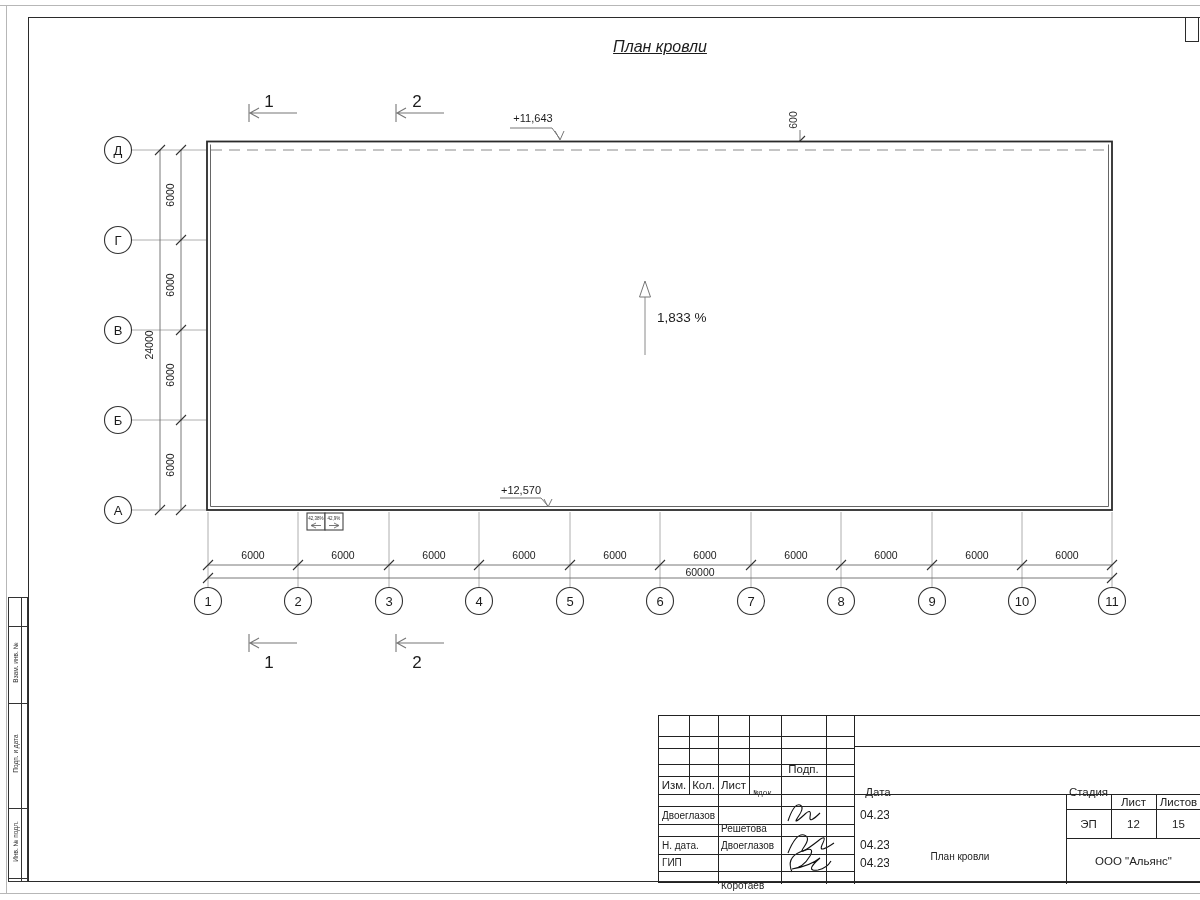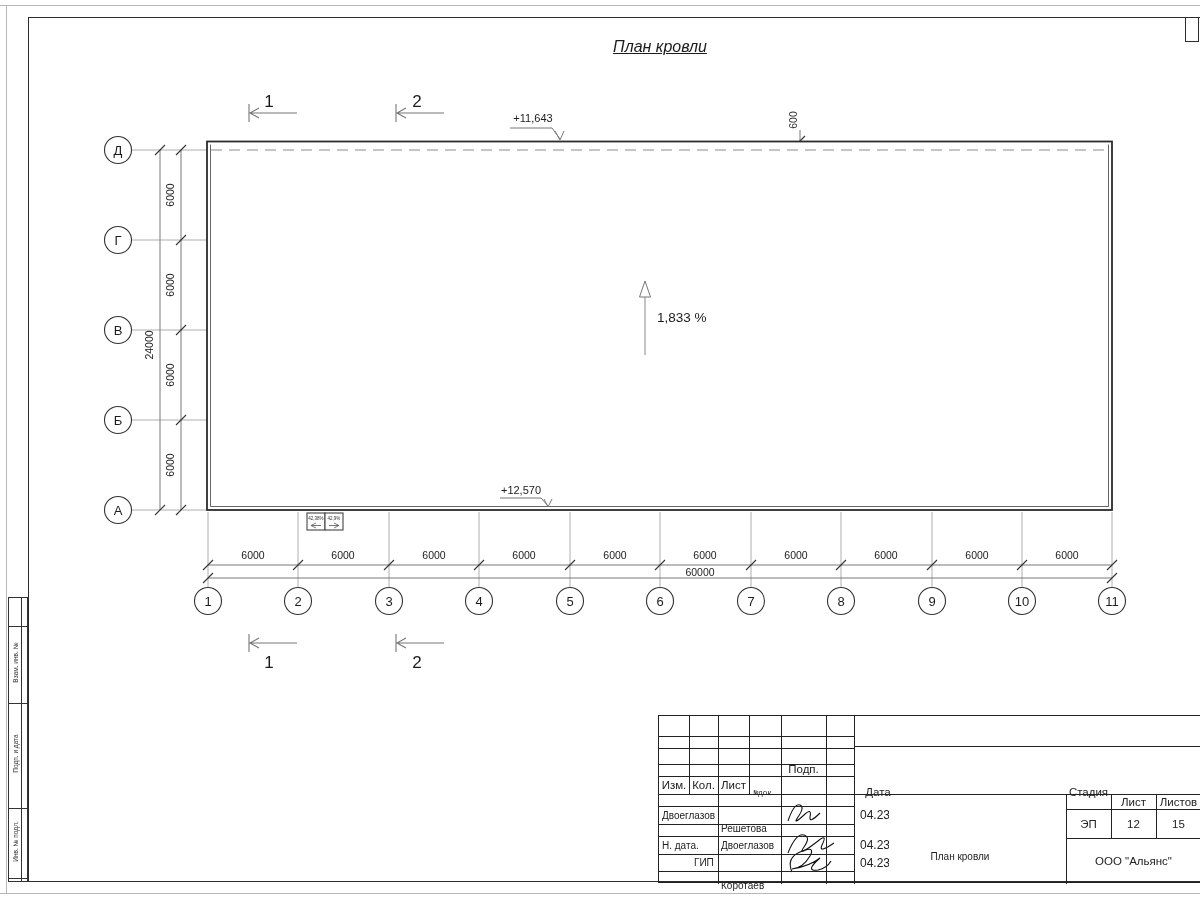--- a/index.html
+++ b/index.html
@@ -219,21 +219,21 @@
   <div class="cell hdr" style="left:167px;top:67px;width:28px;height:18px;margin-left:38px;">Дата</div>
 
   <div class="cell left" style="left:0;top:90px;width:59px;height:18px;">Двоеглазов</div>
   <div class="cell left" style="left:59px;top:90px;width:63px;height:18px;margin-top:13px;">Решетова</div>
   <div class="cell small" style="left:167px;top:90px;width:28px;height:18px;">04.23</div>
 
   <div class="cell left" style="left:0;top:120px;width:59px;height:18px;">Н. дата.</div>
   <div class="cell left" style="left:59px;top:120px;width:63px;height:18px;">Двоеглазов</div>
   <div class="cell small" style="left:167px;top:120px;width:28px;height:18px;">04.23</div>
 
-  <div class="cell left" style="left:0;top:138px;width:59px;height:17px;margin-left:32px;">ГИП</div>
+  <div class="cell left" style="left:0;top:138px;width:59px;height:17px;">ГИП</div>
   <div class="cell left" style="left:59px;top:138px;width:63px;height:17px;margin-top:23px;">Коротаев</div>
   <div class="cell small" style="left:167px;top:138px;width:28px;height:17px;">04.23</div>
 
   <div class="cell hdr" style="left:407px;top:68px;width:45px;height:15px;">Стадия</div>
   <div class="cell hdr" style="left:452px;top:78px;width:45px;height:15px;">Лист</div>
   <div class="cell hdr" style="left:497px;top:78px;width:45px;height:15px;">Листов</div>
   <div class="cell hdr" style="left:407px;top:93px;width:45px;height:29px;">ЭП</div>
   <div class="cell hdr" style="left:452px;top:93px;width:45px;height:29px;">12</div>
   <div class="cell hdr" style="left:497px;top:93px;width:45px;height:29px;">15</div>
 

